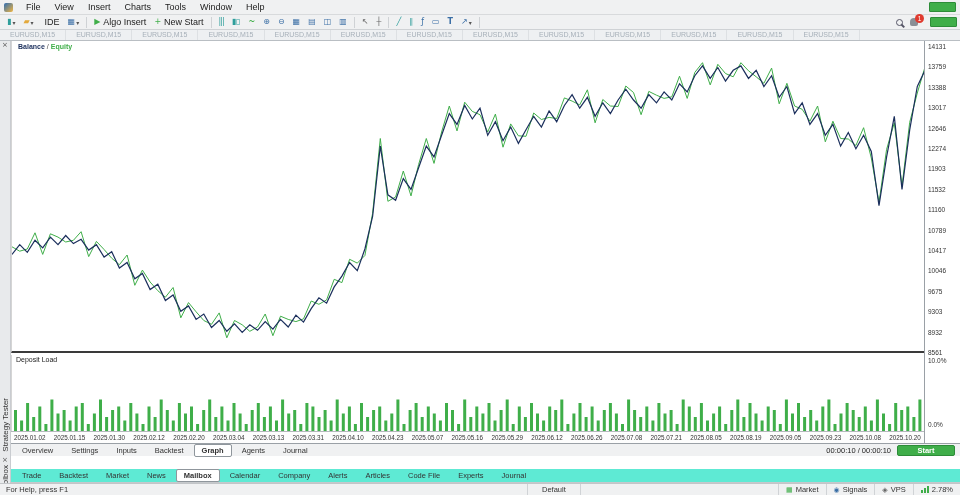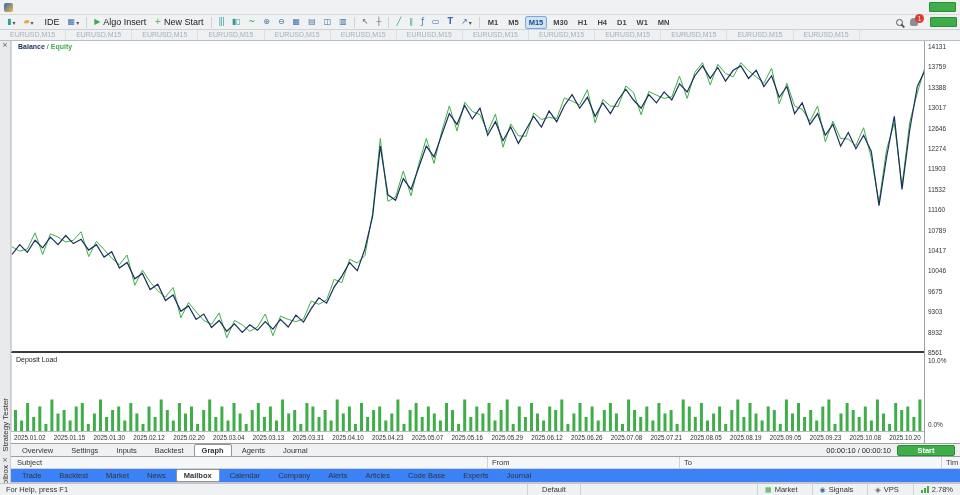--- a/index.html
+++ b/index.html
@@ -55,38 +55,47 @@
   .ttab.on { background:#ffffff; border-color:#8f969c; font-weight:bold; }
   .progress-time { font-size:7.5px; color:#222; margin-right:6px; }
   .start-btn { width:58px; height:11px; background:#3fae49; border:1px solid #2d8c38; border-radius:2px; color:#fff; font-size:7.5px; font-weight:bold; text-align:center; line-height:10px; margin-right:3px; cursor:default; }
 
   
   .mailheader { position:absolute; left:11px; top:456px; width:949px; height:13px; background:#f6f7f8; border-top:1px solid #9aa0a6; border-bottom:1px solid #d0d3d6; }
   .mcol { position:absolute; top:0; height:12px; line-height:12px; font-size:7.5px; color:#333; padding-left:4px; }
   .mcol + .mcol { border-left:1px solid #cfd2d5; }
 
   
-  .toolboxtabs { position:absolute; left:11px; top:469px; width:949px; height:14px; background:#3b82f6; border-bottom:1px solid #c6c9cc; display:flex; align-items:center; padding:0 2px; }
-
-  
-  .statusbar { position:absolute; left:0; top:483px; width:960px; height:12px; background:#f0f1f2; border-top:1px solid #c2c5c8; display:flex; align-items:center; font-size:7.5px; color:#333;gap:7px; }
+  .toolboxtabs { position:absolute; left:11px; top:469px; width:949px; height:14px; background:#5eead4; border-bottom:1px solid #c6c9cc; display:flex; align-items:center; padding:0 2px; }
+
+  
+  .statusbar { position:absolute; left:0; top:483px; width:960px; height:12px; background:#f0f1f2; border-top:1px solid #c2c5c8; display:flex; align-items:center; font-size:7.5px; color:#333; }
   .sb-help { margin-left:6px; }
   .sb-profile { position:absolute; left:527px; border-left:1px solid #d0d3d6; border-right:1px solid #d0d3d6; padding:0 14px; height:11px; line-height:11px; }
   .sb-item { display:flex; align-items:center; gap:3px; padding:0 7px; border-left:1px solid #d0d3d6; height:11px; }
   .sb-ic { font-family:"DejaVu Sans", sans-serif; font-size:7px; }
   .bars { display:flex; align-items:flex-end; gap:1px; height:7px; }
   .bars i { display:block; width:2px; background:#3fae49; }
 </style>
 </head>
 <body>
 
 <div class="app">
 
   <div class="menubar">
     <span class="applogo"></span>
+    <div style="display:flex">
+        <div class="menu-item">File</div>
+        <div class="menu-item">View</div>
+        <div class="menu-item">Insert</div>
+        <div class="menu-item">Charts</div>
+        <div class="menu-item">Tools</div>
+        <div class="menu-item">Window</div>
+        <div class="menu-item">Help</div>
+      </div>
     <span class="spacer"></span>
     <span class="mini-green"></span>
   </div>
 
   <div class="toolbar">
     <div class="tb">
         <span class="ic teal">▮</span>
         <span class="caret">▾</span>
       </div>
     <div class="tb">
@@ -158,31 +167,20 @@
         <span class="ic blue">▭</span>
       </div>
     <div class="tb">
         <span class="ic blue" style="font-weight:bold">T</span>
       </div>
     <div class="tb">
         <span class="ic blue">↗</span>
         <span class="caret">▾</span>
       </div>
     <div class="sep"></div>
-    <div style="display:flex">
-        <div class="tf">M1</div>
-        <div class="tf">M5</div>
-        <div class="tf on">M15</div>
-        <div class="tf">M30</div>
-        <div class="tf">H1</div>
-        <div class="tf">H4</div>
-        <div class="tf">D1</div>
-        <div class="tf">W1</div>
-        <div class="tf">MN</div>
-      </div>
     <span class="spacer"></span>
     <span class="magnifier"></span>
     <span class="bell">
         <span class="badge">1</span>
       </span>
     <span class="mini-green"></span>
   </div>
 
   <div class="charttabs">
       <div class="chart-tab">EURUSD,M15</div>
@@ -430,43 +428,37 @@
           <div class="ttab on">Graph</div>
           <div class="ttab">Agents</div>
           <div class="ttab">Journal</div>
         </div>
       <span class="spacer"></span>
       <span class="progress-time">00:00:10 / 00:00:10</span>
       <div class="start-btn">Start</div>
     </div>
   </div>
 
-  <div class="mailheader">
-      <div class="mcol" style="left: 2px;">Subject</div>
-      <div class="mcol" style="left: 476px;">From</div>
-      <div class="mcol" style="left: 668px;">To</div>
-      <div class="mcol" style="left: 930px;">Tim</div>
-    </div>
 
   <div class="strip" style="top:456px;height:27px;">
     <span class="strip-close">×</span>
     <span class="vlabel">Toolbox</span>
   </div>
 
   <div class="toolboxtabs">
       <div class="ttab">Trade</div>
       <div class="ttab">Backtest</div>
       <div class="ttab">Market</div>
       <div class="ttab">News</div>
       <div class="ttab on">Mailbox</div>
       <div class="ttab">Calendar</div>
       <div class="ttab">Company</div>
       <div class="ttab">Alerts</div>
       <div class="ttab">Articles</div>
-      <div class="ttab">Code Base</div>
+      <div class="ttab">Code File</div>
       <div class="ttab">Experts</div>
       <div class="ttab">Journal</div>
     </div>
 
   <div class="statusbar">
     <span class="sb-help">For Help, press F1</span>
     <span class="sb-profile">Default</span>
     <span class="spacer"></span>
     <span class="sb-item">
         <span class="sb-ic green">▦</span>

